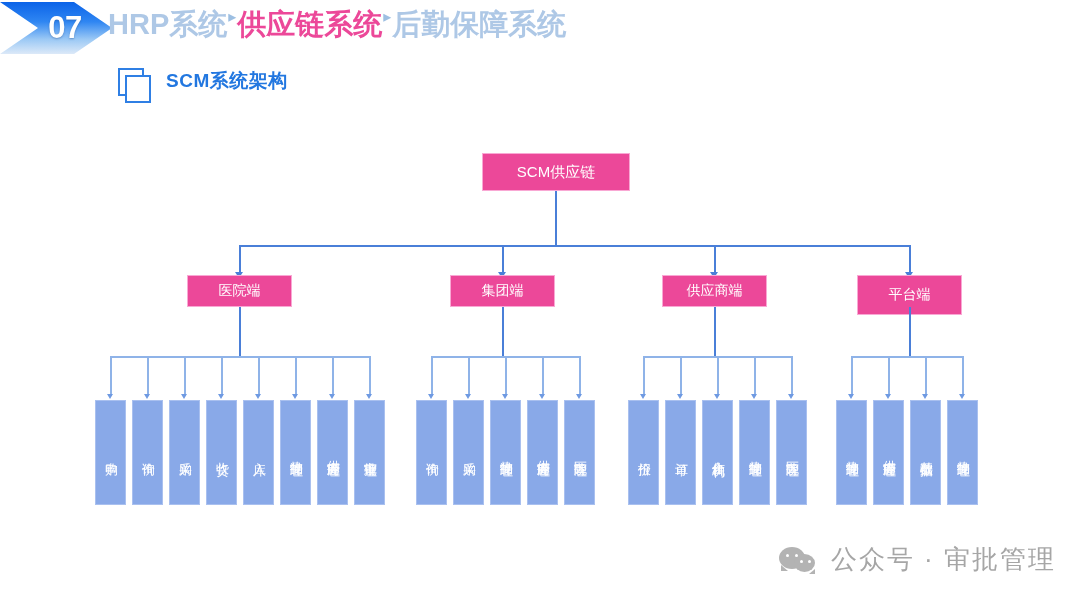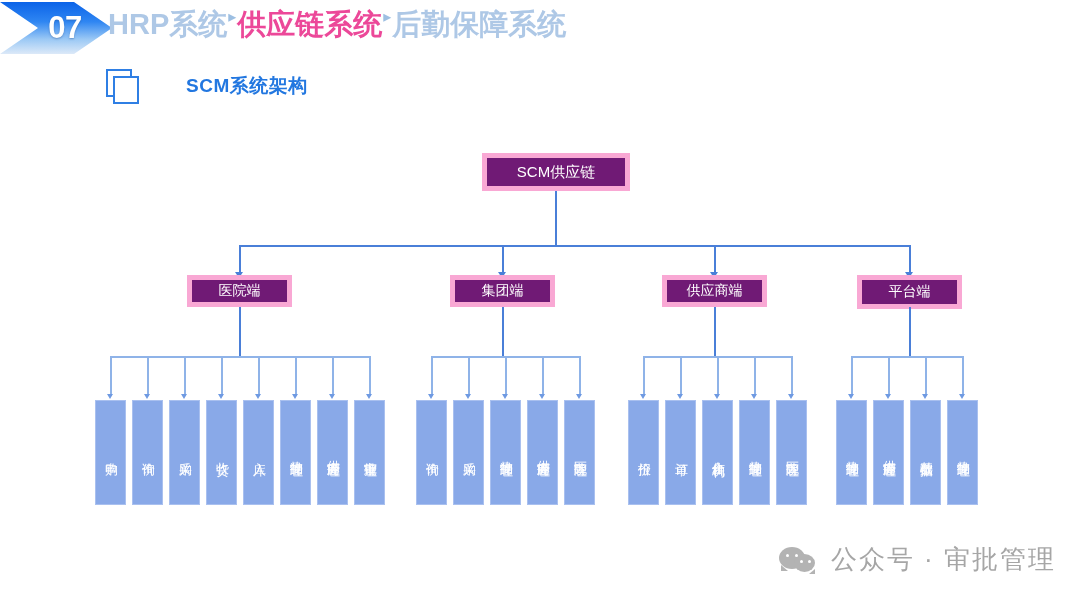--- a/index.html
+++ b/index.html
@@ -29,35 +29,35 @@
   .hdr-crumb{
     position:absolute;left:108px;top:5px;height:46px;
     display:flex;align-items:flex-start;
     font-size:29px;font-weight:bold;white-space:nowrap;
   }
   .crumb-dim{color:#aec8e6;}
   .crumb-strong{color:#ec4899;}
   .crumb-sep{color:#9dbfe2;font-size:16px;margin:0 1px;position:relative;top:2px;}
 
   
-  .sub-wrap{position:absolute;left:106px;top:68px;height:36px;display:flex;align-items:center;gap:32px;}
+  .sub-wrap{position:absolute;left:118px;top:68px;height:36px;display:flex;align-items:flex-start;}
   .sub-icon{position:relative;width:40px;height:34px;margin-right:8px;}
   .sub-icon .sq{position:absolute;border:2px solid #2f7fe4;background:#ffffff;}
   .sub-icon .sq-back{left:0;top:0;width:22px;height:24px;}
   .sub-icon .sq-front{left:7px;top:7px;width:22px;height:24px;}
   .sub-title{font-size:19px;font-weight:bold;color:#2277e0;letter-spacing:.5px;}
 
   
   .diagram{position:absolute;left:0;top:120px;width:1080px;height:410px;}
   .node{
     position:absolute;box-sizing:border-box;
     display:flex;align-items:center;justify-content:center;
     color:#ffffff;text-align:center;
-    border:5px solid #f9a8d4;
-    background:#701a75;
+    border:1px solid #f9a8d4;
+    background:#ec4899;
     font-size:14px;
   }
   .node-root{font-size:15px;}
   .leaf{
     position:absolute;box-sizing:border-box;
     background:#89a9e8;border:1px solid #a9c0ef;
     display:flex;align-items:center;justify-content:center;
   }
   .leaf span{
     writing-mode:vertical-rl;text-orientation:upright;
@@ -120,21 +120,21 @@
     <div class="ln" style="left:502px;top:125px;width:2px;height:29px;"></div>
     <div class="arw" style="left:498px;top:152px;"></div>
     <div class="ln" style="left:714px;top:125px;width:2px;height:29px;"></div>
     <div class="arw" style="left:710px;top:152px;"></div>
     <div class="ln" style="left:909px;top:125px;width:2px;height:29px;"></div>
     <div class="arw" style="left:905px;top:152px;"></div>
 
     <div class="node" style="left:187px;top:155px;width:105px;height:32px;">医院端</div>
     <div class="node" style="left:450px;top:155px;width:105px;height:32px;">集团端</div>
     <div class="node" style="left:662px;top:155px;width:105px;height:32px;">供应商端</div>
-    <div class="node" style="left:857px;top:155px;width:105px;height:34px;">平台端</div>
+    <div class="node" style="left:857px;top:155px;width:105px;height:40px;">平台端</div>
 
     <div class="ln" style="left:239px;top:187px;width:2px;height:50px;"></div>
     <div class="ln-thin" style="left:110px;top:236px;width:260px;height:1.5px;"></div>
     <div class="ln-thin" style="left:110px;top:236px;width:1.5px;height:40px;"></div>
     <div class="arw-thin" style="left:107px;top:274px;"></div>
     <div class="ln-thin" style="left:147px;top:236px;width:1.5px;height:40px;"></div>
     <div class="arw-thin" style="left:144px;top:274px;"></div>
     <div class="ln-thin" style="left:184px;top:236px;width:1.5px;height:40px;"></div>
     <div class="arw-thin" style="left:181px;top:274px;"></div>
     <div class="ln-thin" style="left:221px;top:236px;width:1.5px;height:40px;"></div>

